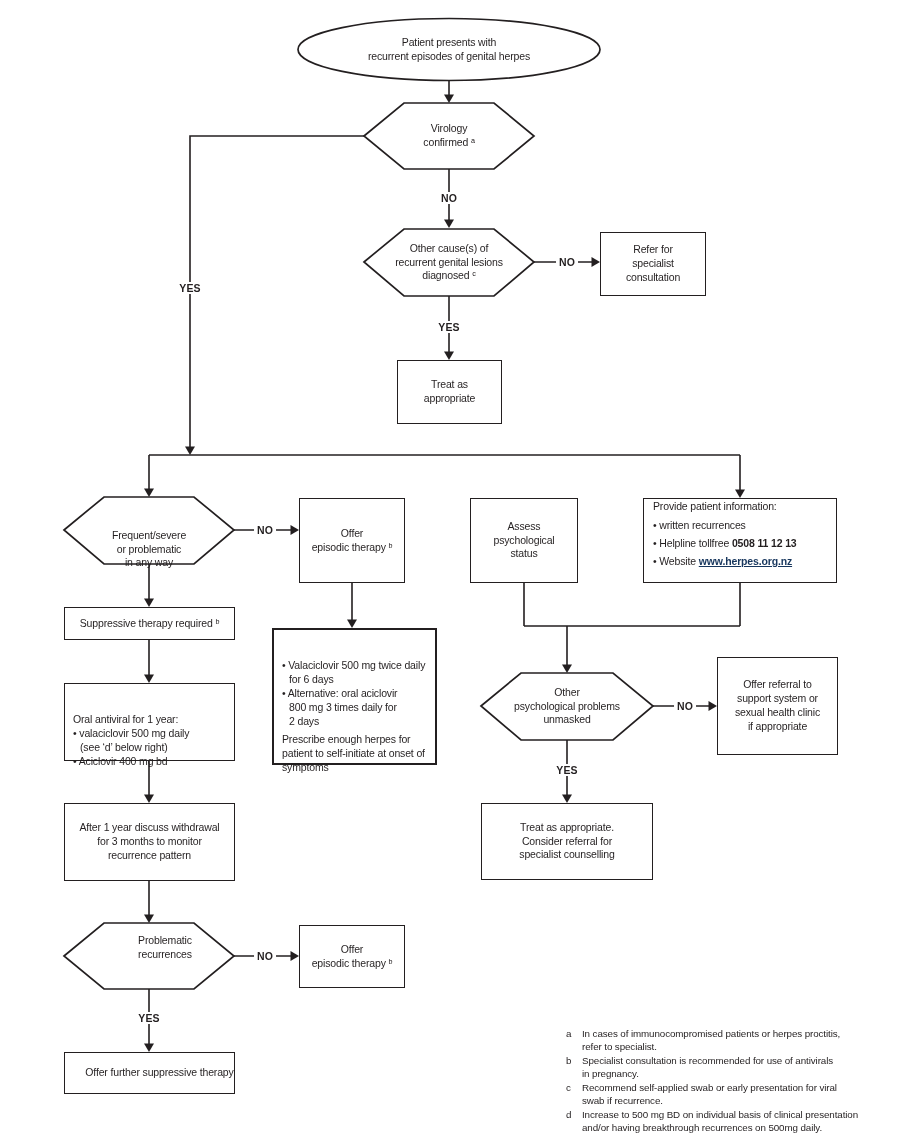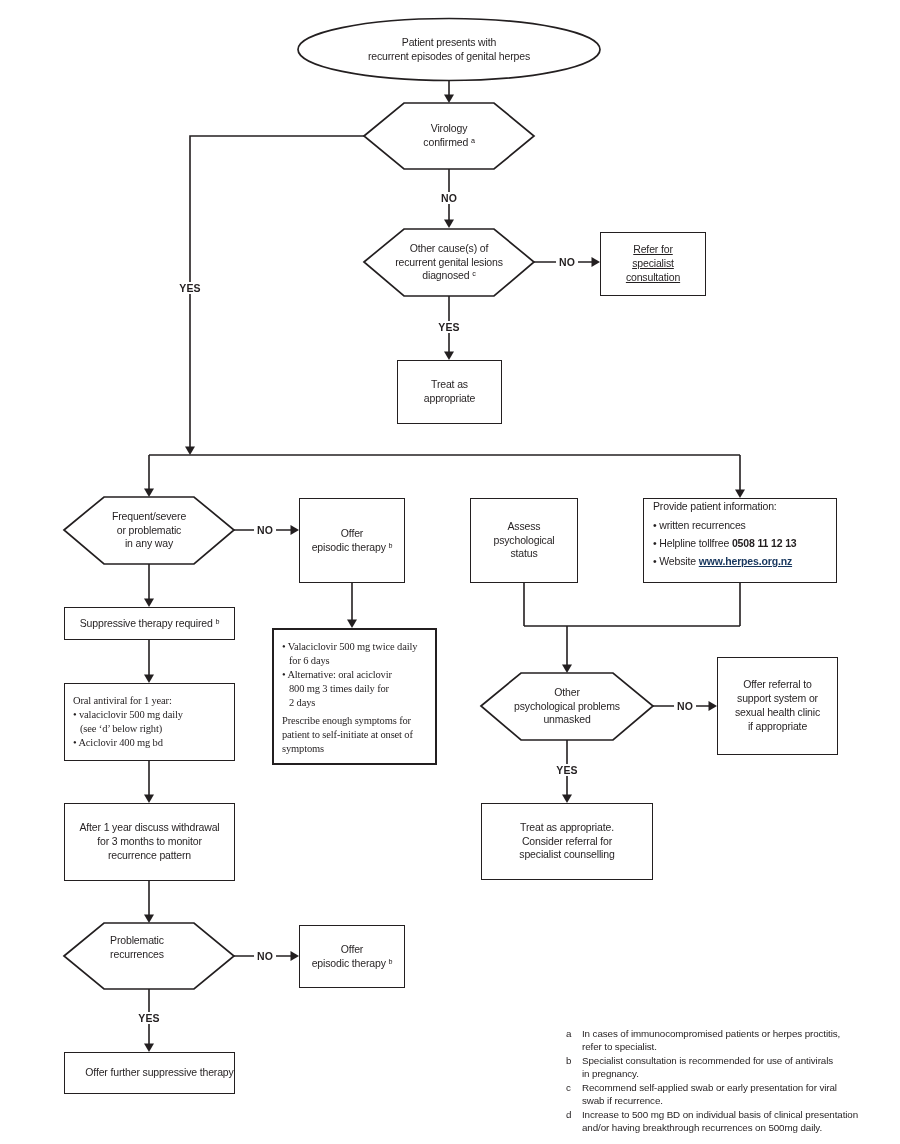--- a/index.html
+++ b/index.html
@@ -13,21 +13,21 @@
   .box{position:absolute;border:1.6px solid #231f20;background:#fff;box-sizing:border-box;
        display:flex;align-items:center;justify-content:center;text-align:center;
        white-space:pre-line;font-size:10.5px;line-height:1.33;letter-spacing:-0.15px;}
   .listbox{position:absolute;border:1.6px solid #231f20;background:#fff;box-sizing:border-box;
        font-size:10.5px;line-height:14px;letter-spacing:-0.15px;text-align:left;}
   .thick{border-width:2px;}
   .lbl{position:absolute;transform:translate(-50%,-50%);background:#fff;font-weight:bold;
        font-size:10.5px;padding:0 3px;letter-spacing:0.1px;white-space:nowrap;}
   .ind{padding-left:7px;}
   .gap{margin-top:4px;}
-  .pbox{padding:10px 7px 0 8px;font-family:Liberation Serif, serif;}
+  .pbox{padding:28px 7px 0 8px;}
   .provide{padding:0 8px 0 9px;line-height:15px;}
   .provide .pt{margin-bottom:4px;}
   .provide .pl{margin-top:3px;}
   .bold{font-weight:bold;}
   .link{color:#17365d;font-weight:bold;text-decoration:underline;}
   .footnotes{position:absolute;left:566px;top:1028px;width:312px;font-size:9.8px;
        line-height:1.28;letter-spacing:-0.1px;}
   .fnote{display:flex;margin-bottom:2px;}
   .fletter{width:9px;flex:none;margin-right:7px;}
   .ftext{white-space:pre-line;flex:1;}
@@ -89,30 +89,30 @@
     </g>
   </svg>
 
   <div class="txt" style="left:299px;top:20px;width:300px;height:60px;">Patient presents with
 recurrent episodes of genital herpes</div>
   <div class="txt" style="left:374px;top:105px;width:150px;height:62px;">Virology
 confirmed ᵃ</div>
   <div class="txt" style="left:369px;top:231px;width:160px;height:63px;">Other cause(s) of
 recurrent genital lesions
 diagnosed ᶜ</div>
-  <div class="txt" style="left:74px;top:499px;width:150px;height:63px;">Frequent/severe
+  <div class="txt" style="left:74px;top:518px;width:150px;height:63px;">Frequent/severe
 or problematic
 in any way</div>
-  <div class="txt" style="left:62px;top:925px;width:150px;height:46px;">Problematic
+  <div class="txt" style="left:90px;top:925px;width:150px;height:46px;">Problematic
 recurrences</div>
   <div class="txt" style="left:487px;top:675px;width:160px;height:63px;">Other
 psychological problems
 unmasked</div>
 
-  <div class="box" style="left:600px;top:232px;width:106px;height:64px;text-decoration:underline;">Refer for
+  <div class="box" style="left:600px;top:232px;width:106px;height:64px;">Refer for
 specialist
 consultation</div>
   <div class="box" style="left:397px;top:360px;width:105px;height:64px;">Treat as
 appropriate</div>
   <div class="box" style="left:299px;top:498px;width:106px;height:85px;">Offer
 episodic therapy ᵇ</div>
   <div class="box" style="left:470px;top:498px;width:108px;height:85px;">Assess
 psychological
 status</div>
 
@@ -131,21 +131,21 @@
     <div class="ind">(see ‘d’ below right)</div>
     <div>• Aciclovir 400 mg bd</div>
   </div>
 
   <div class="listbox thick pbox" style="left:272px;top:628px;width:165px;height:137px;">
     <div>• Valaciclovir 500 mg twice daily</div>
     <div class="ind">for 6 days</div>
     <div>• Alternative: oral aciclovir</div>
     <div class="ind">800 mg 3 times daily for</div>
     <div class="ind">2 days</div>
-    <div class="gap">Prescribe enough symptoms for</div>
+    <div class="gap">Prescribe enough herpes for</div>
     <div>patient to self-initiate at onset of</div>
     <div>symptoms</div>
   </div>
 
   <div class="box" style="left:64px;top:803px;width:171px;height:78px;">After 1 year discuss withdrawal
 for 3 months to monitor
 recurrence pattern</div>
   <div class="box" style="left:299px;top:925px;width:106px;height:63px;">Offer
 episodic therapy ᵇ</div>
   <div class="box" style="left:64px;top:1052px;width:171px;height:42px;padding-left:20px;">Offer further suppressive therapy</div>

